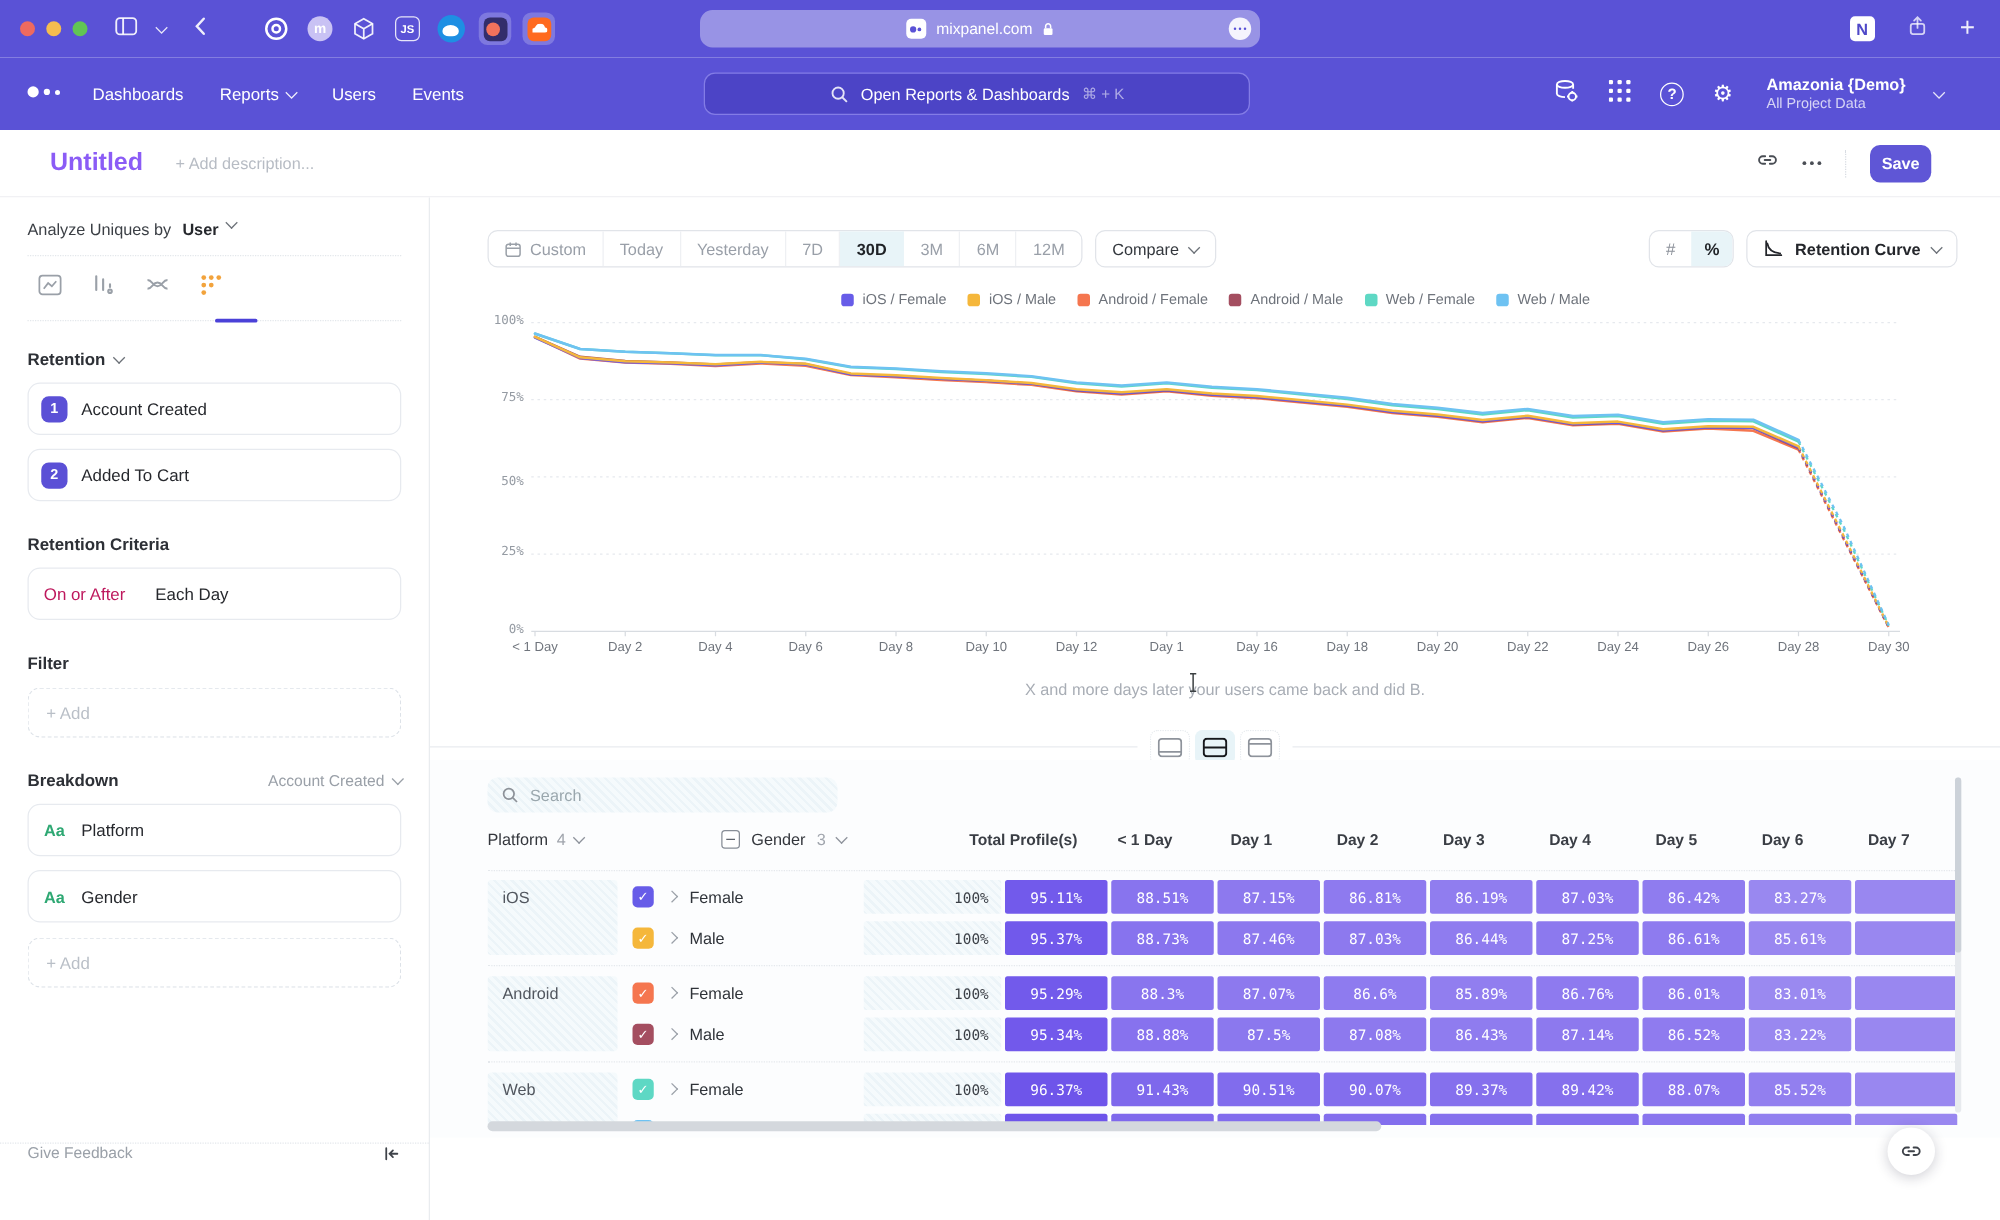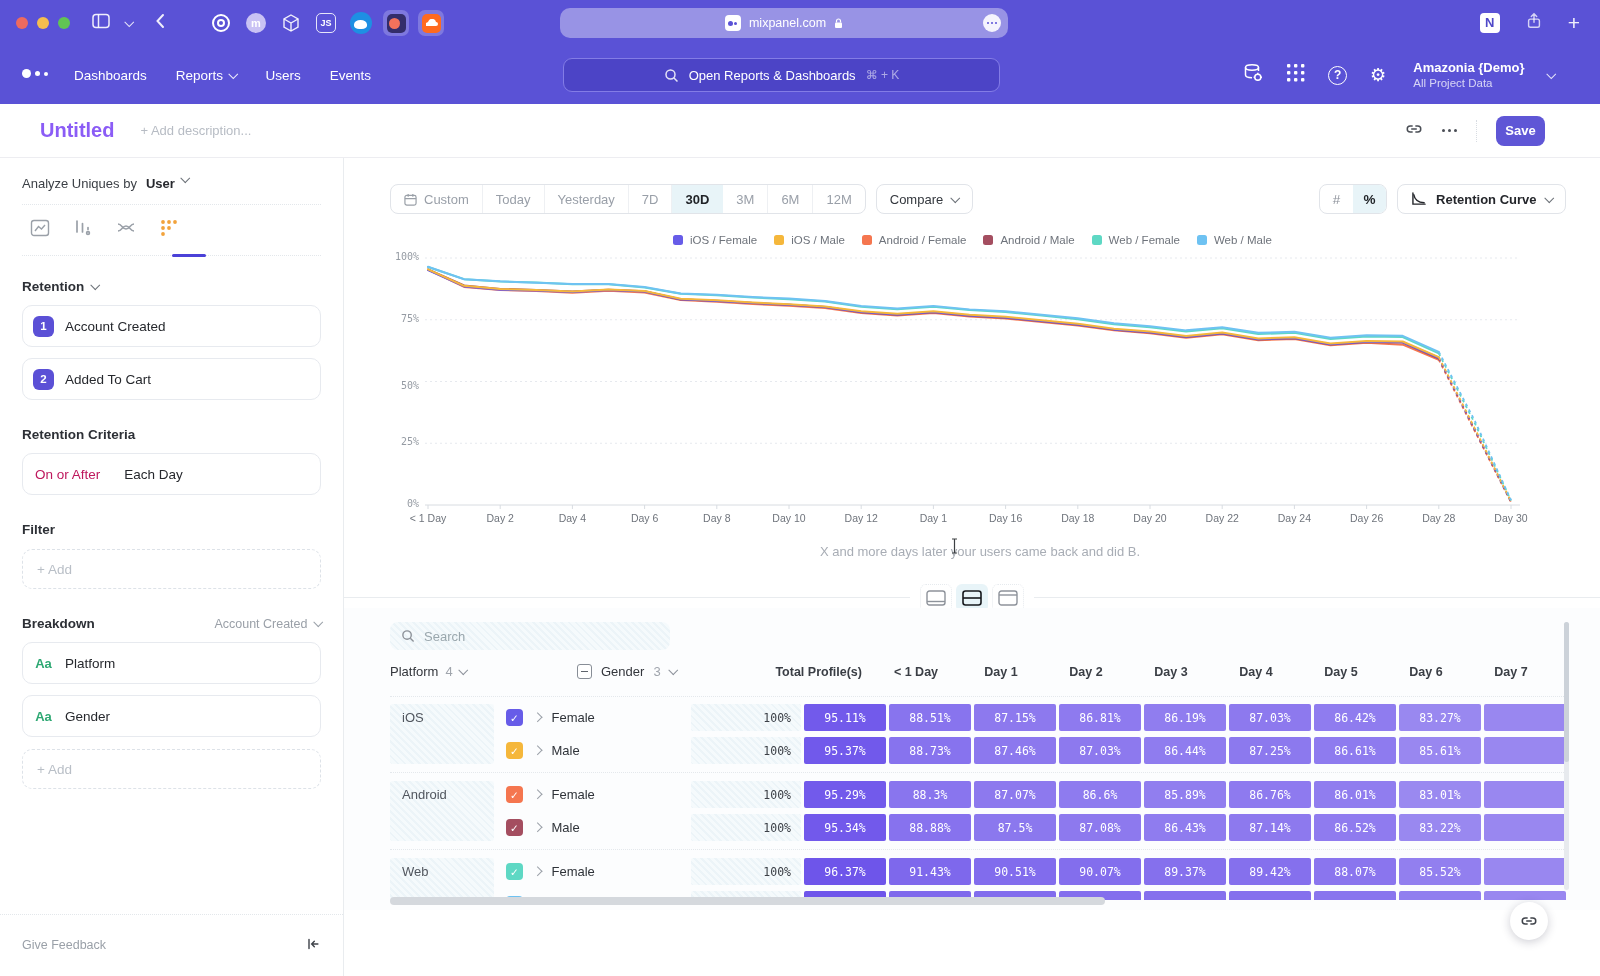--- a/index.html
+++ b/index.html
@@ -80,21 +80,21 @@
   .sec-h{font-size:13.5px;font-weight:700;color:#2d3036;display:flex;align-items:center;gap:8px}
   .card{height:42px;border:1px solid #e7eaef;border-radius:10px;display:flex;align-items:center;padding:0 10px 0 10px;margin-top:11px;background:#fff}
   .card .lbl{font-size:13.5px;color:#26282d;margin-left:11px}
   .card .sp{margin-left:auto}
   .badge{width:21px;height:21px;border-radius:6px;background:#5B50D6;color:#fff;font-size:11.5px;font-weight:700;display:flex;align-items:center;justify-content:center}
   .aa{color:#2ea873;font-size:13px;font-weight:700;width:21px;text-align:center}
   .addcard{height:40px;border:1px dashed #dde2e8;border-radius:10px;display:flex;align-items:center;padding:0 14px;
     margin-top:12px;color:#b9bfc7;font-size:13.5px}
   .bd-row{display:flex;align-items:center;margin-top:27px}
   .bd-scope{margin-left:auto;font-size:12.5px;color:#9aa0a8;display:flex;align-items:center;gap:7px}
-  .fb-row{position:absolute;left:0;right:0;bottom:0;height:62px;border-top:1px dotted #e3e7eb;display:flex;align-items:flex-end;
+  .fb-row{position:absolute;left:0;right:0;bottom:0;height:62px;border-top:1px dotted #e3e7eb;display:flex;align-items:flex-start;
     padding:0 22px 24px;justify-content:space-between}
   .fb-row span{font-size:12.5px;color:#9aa0a8}
 
   
   .main{position:absolute;left:344px;top:158px;right:0;bottom:0;background:#fff}
   .controls-row{position:absolute;left:46px;right:34px;top:26px;display:flex;align-items:center}
   .seg{display:flex;border:1px solid #e1e4e9;border-radius:8px;height:30px;overflow:hidden;background:#fff}
   .seg-item{display:flex;align-items:center;gap:7px;padding:0 13px;font-size:13px;color:#999fa8;border-right:1px solid #eef0f3}
   .seg-item:last-child{border-right:none}
   .seg-item.active{background:#E8F4F8;color:#1f2226;font-weight:700;border-right-color:#E8F4F8}

